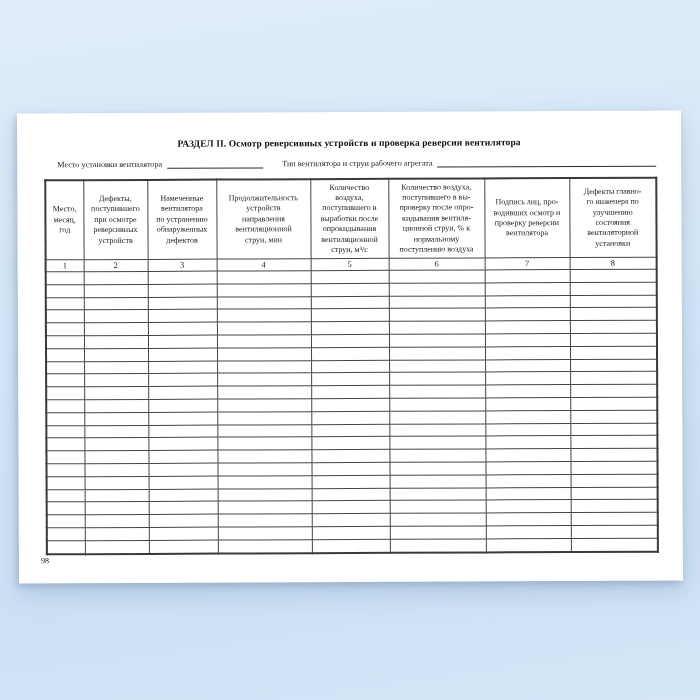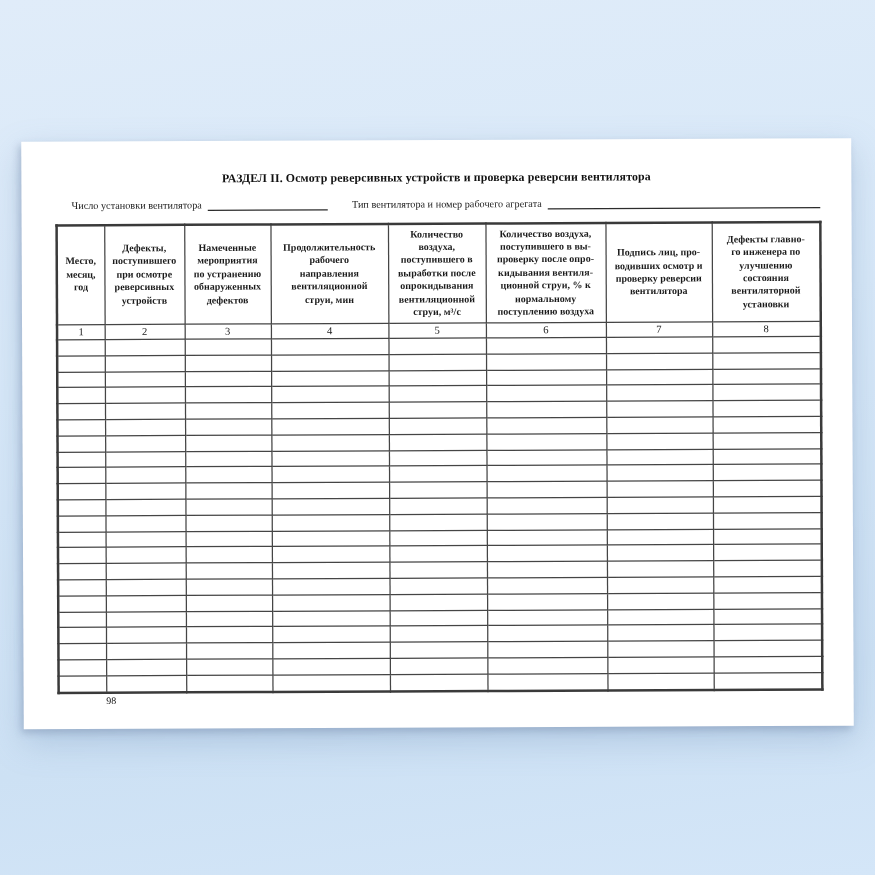--- a/index.html
+++ b/index.html
@@ -66,21 +66,21 @@
     width: 611px;
     border-collapse: collapse;
     table-layout: fixed;
   }
   table.journal, table.journal th, table.journal td {
     border: 1px solid #454545;
   }
   table.journal { border: 2px solid #3a3a3a; }
   tr.hdr th {
     height: 76px;
-    font-weight: bold;
+    font-weight: normal;
     font-size: 8px;
     line-height: 10.4px;
     text-align: center;
     vertical-align: middle;
     white-space: pre-line;
     padding: 1px 1px;
     overflow: hidden;
     color: #1c1c1c;
   }
   tr.nums td {
@@ -103,35 +103,34 @@
   col.c6 { width: 96px; }
   col.c7 { width: 85px; }
   col.c8 { width: 87px; }
   .pagenum {
     position: absolute;
     left: 22px;
     top: 443px;
     font-weight: normal;
     font-size: 8px;
     color: #111;
-    margin-left: 44px;
   }
 </style>
 </head>
 <body>
 
 <div class="scene">
   <div class="page">
 
     <div class="title">РАЗДЕЛ II. Осмотр реверсивных устройств и проверка реверсии вентилятора</div>
 
     <div class="fields">
-      <span class="flabel">Число установки вентилятора</span>
+      <span class="flabel">Место установки вентилятора</span>
       <span class="blank blank-left"></span>
-      <span class="flabel">Тип вентилятора и номер рабочего агрегата</span>
+      <span class="flabel">Тип вентилятора и струи рабочего агрегата</span>
       <span class="blank blank-right"></span>
     </div>
 
     <table class="journal">
       <colgroup>
         <col class="c1">
           <col class="c2">
           <col class="c3">
           <col class="c4">
         <col class="c5">
@@ -143,26 +142,26 @@
         <tr class="hdr">
           <th>Место,
 месяц,
 год</th>
           <th>Дефекты,
 поступившего
 при осмотре
 реверсивных
 устройств</th>
           <th>Намеченные
-мероприятия
+вентилятора
 по устранению
 обнаруженных
 дефектов</th>
           <th>Продолжительность
-рабочего
+устройств
 направления
 вентиляционной
 струи, мин</th>
           <th>Количество
 воздуха,
 поступившего в
 выработки после
 опрокидывания
 вентиляционной
 струи, м³/с</th>

